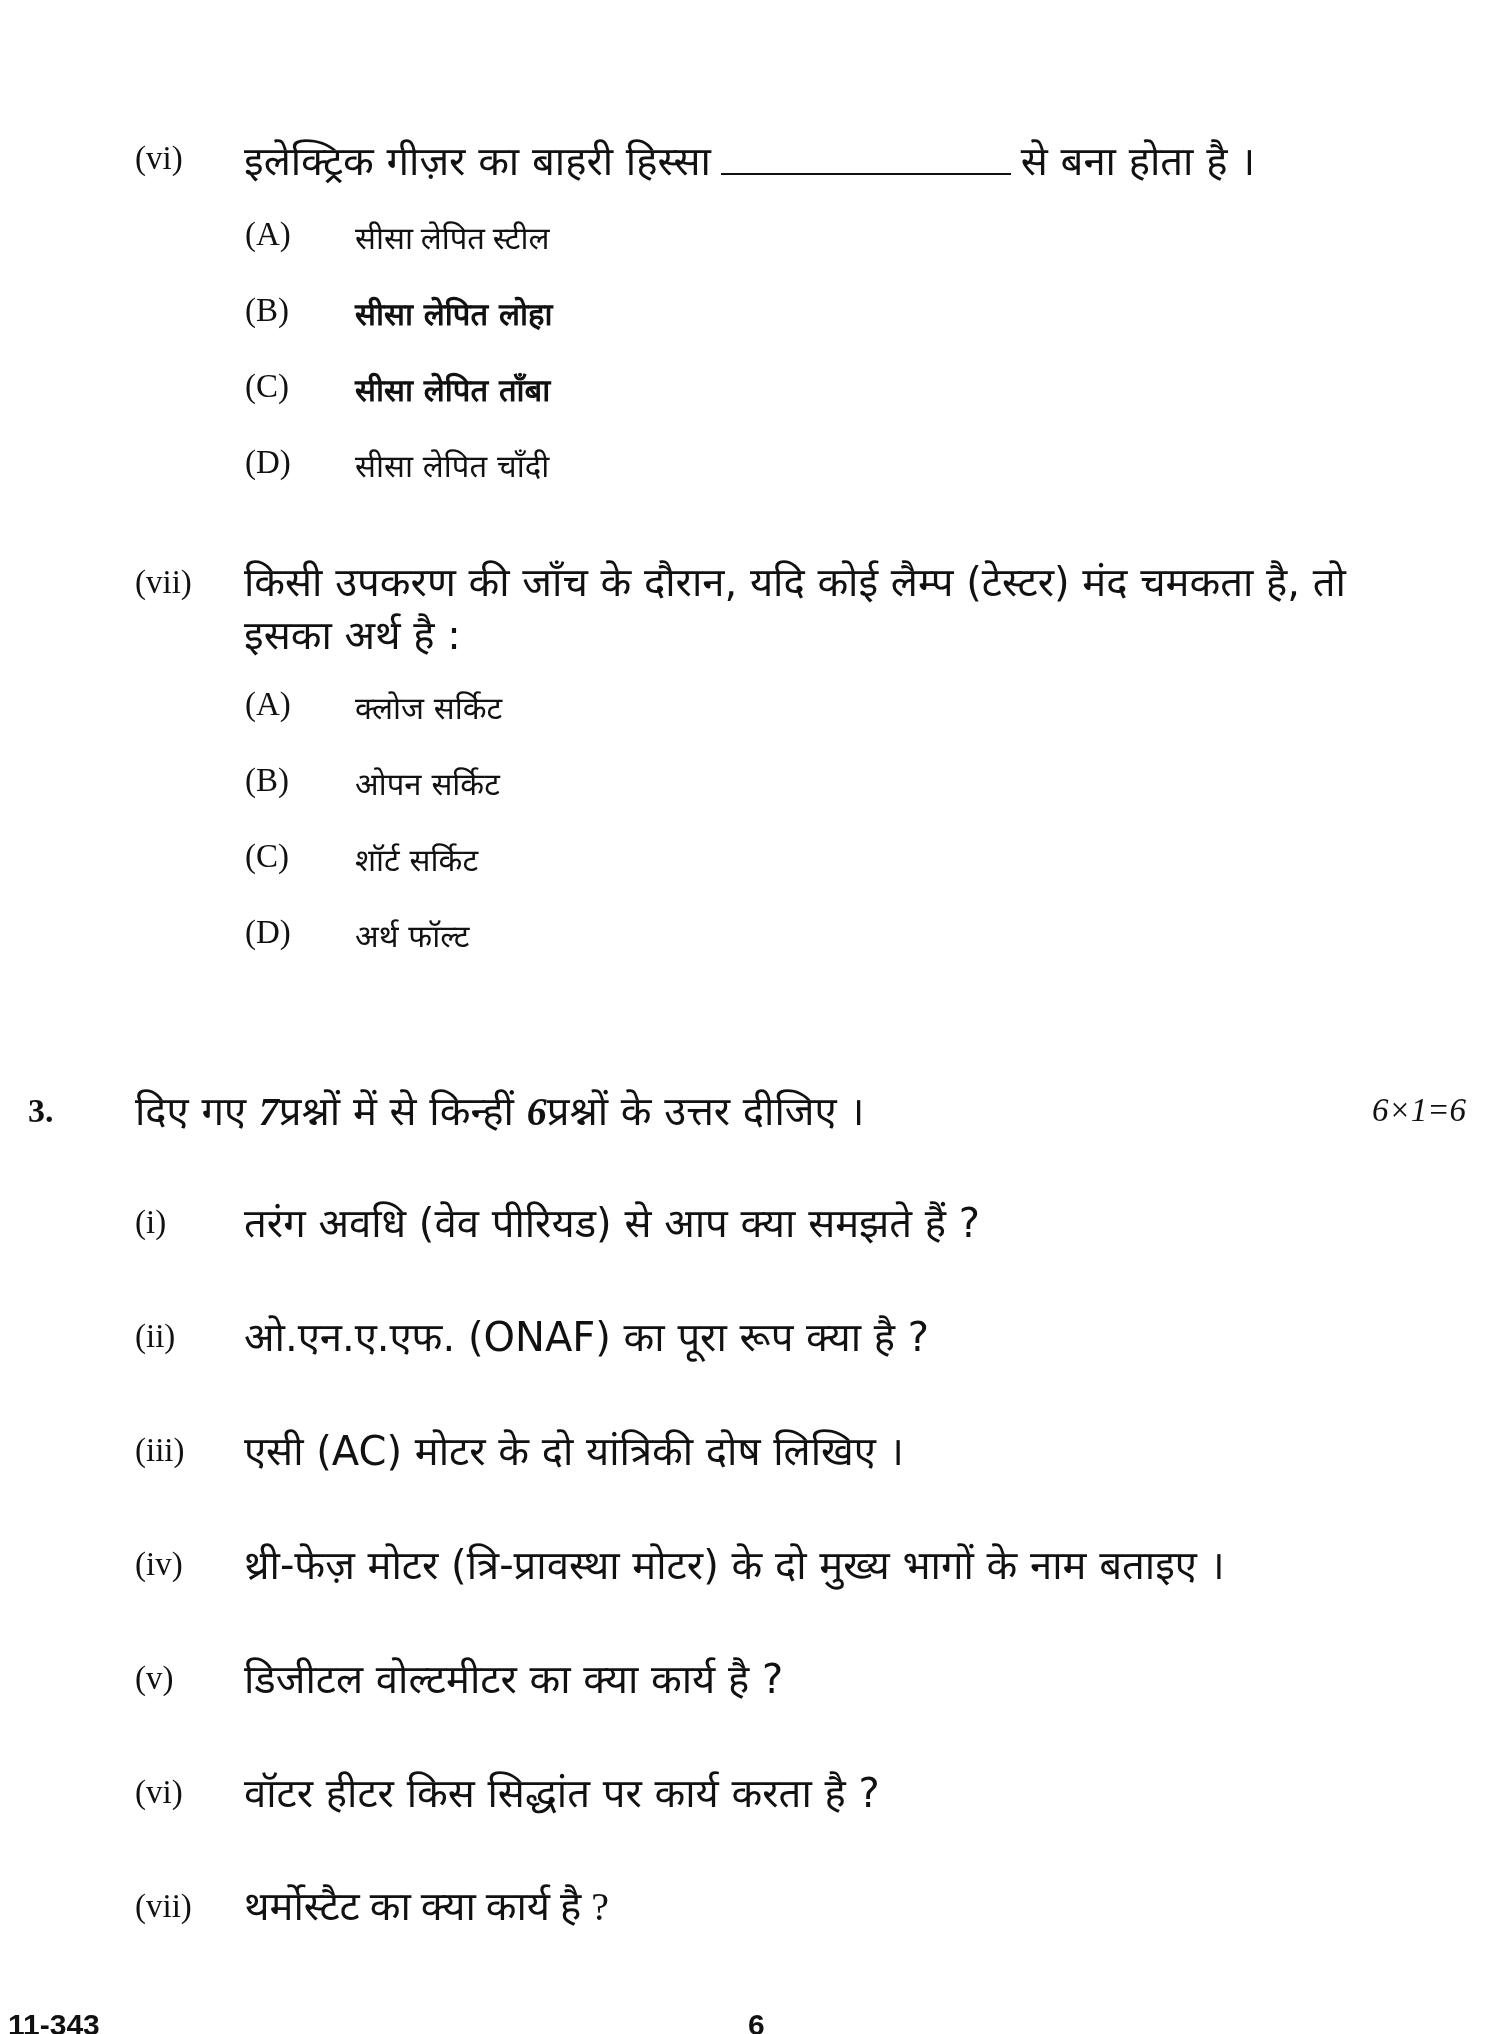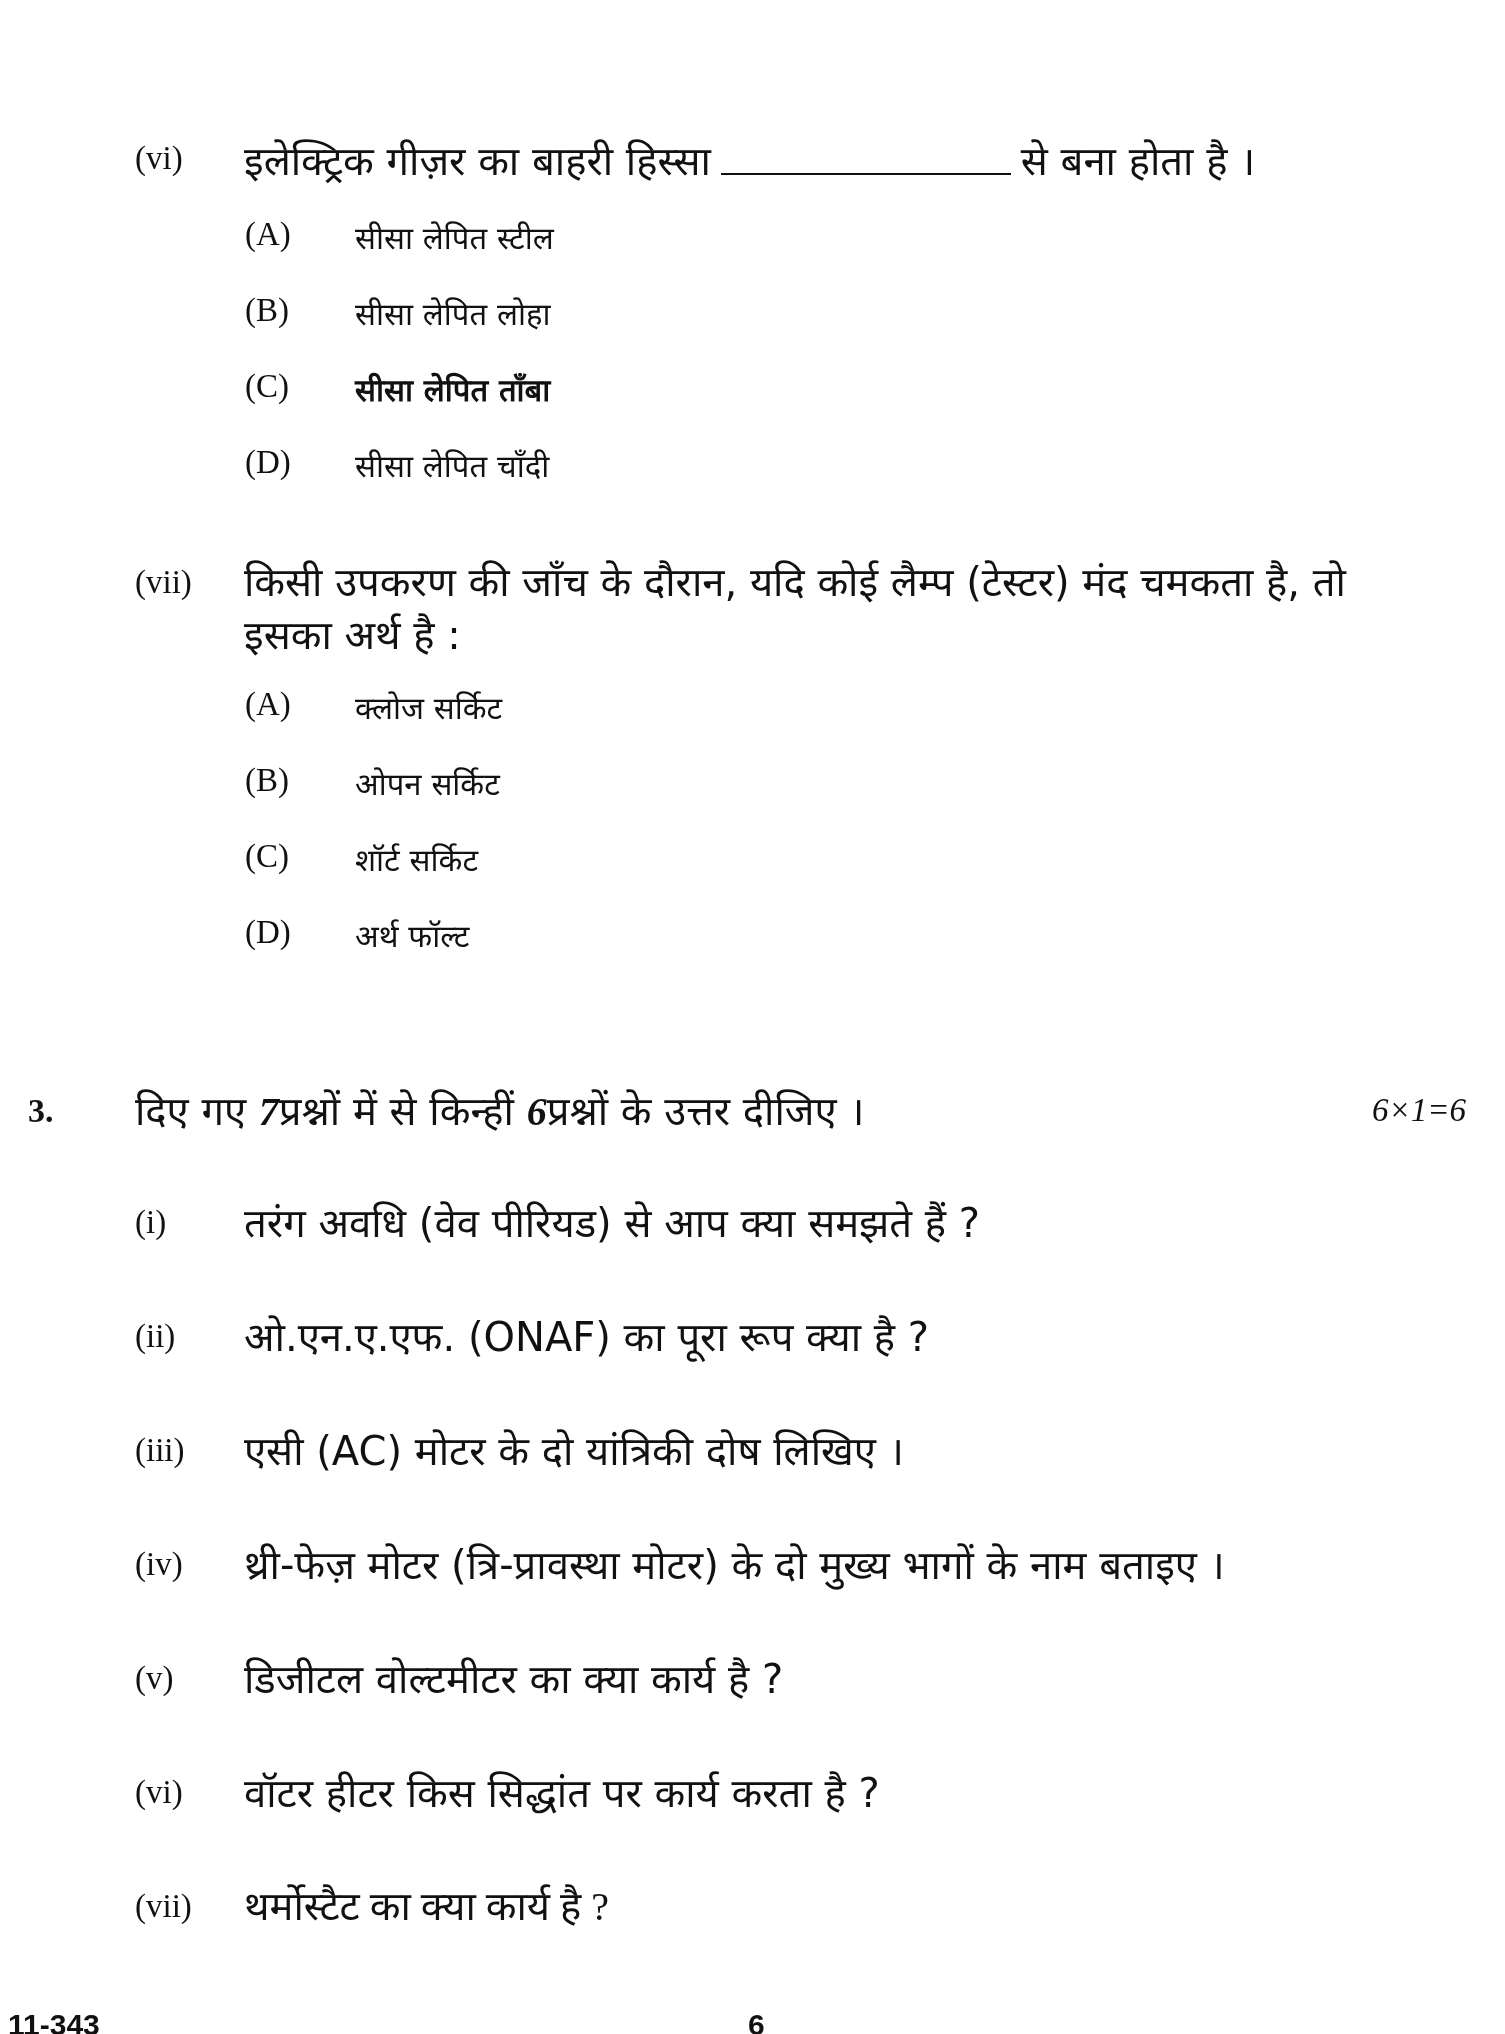--- a/index.html
+++ b/index.html
@@ -81,24 +81,24 @@
 
 <div class="page">
 
   <div>
     <span class="qnum" style="left:135px; top:128px;">(vi)</span>
     <div class="qtext" style="left:244px; top:120px; white-space:nowrap;">
       <span>इलेक्ट्रिक गीज़र का बाहरी हिस्सा</span><span class="blank"></span><span>से बना होता है ।</span>
     </div>
 
     <span class="opt-label" style="left:245px; top:204px;">(A)</span>
-    <span class="opt-text" style="left:355px; top:204px;">सीसा लेपित स्टील</span>
+    <span class="opt-text" style="left:355px; top:204px;font-family:Liberation Serif, serif;">सीसा लेपित स्टील</span>
 
     <span class="opt-label" style="left:245px; top:280px;">(B)</span>
-    <span class="opt-text" style="left:355px; top:280px;">सीसा लेपित लोहा</span>
+    <span class="opt-text" style="left:355px; top:280px;font-weight:bold;">सीसा लेपित लोहा</span>
 
     <span class="opt-label" style="left:245px; top:356px;">(C)</span>
     <span class="opt-text" style="left:355px; top:356px;font-weight:bold;">सीसा लेपित ताँबा</span>
 
     <span class="opt-label" style="left:245px; top:432px;">(D)</span>
     <span class="opt-text" style="left:355px; top:432px;">सीसा लेपित चाँदी</span>
   </div>
 
   <div>
     <span class="qnum" style="left:135px; top:552px;">(vii)</span>

